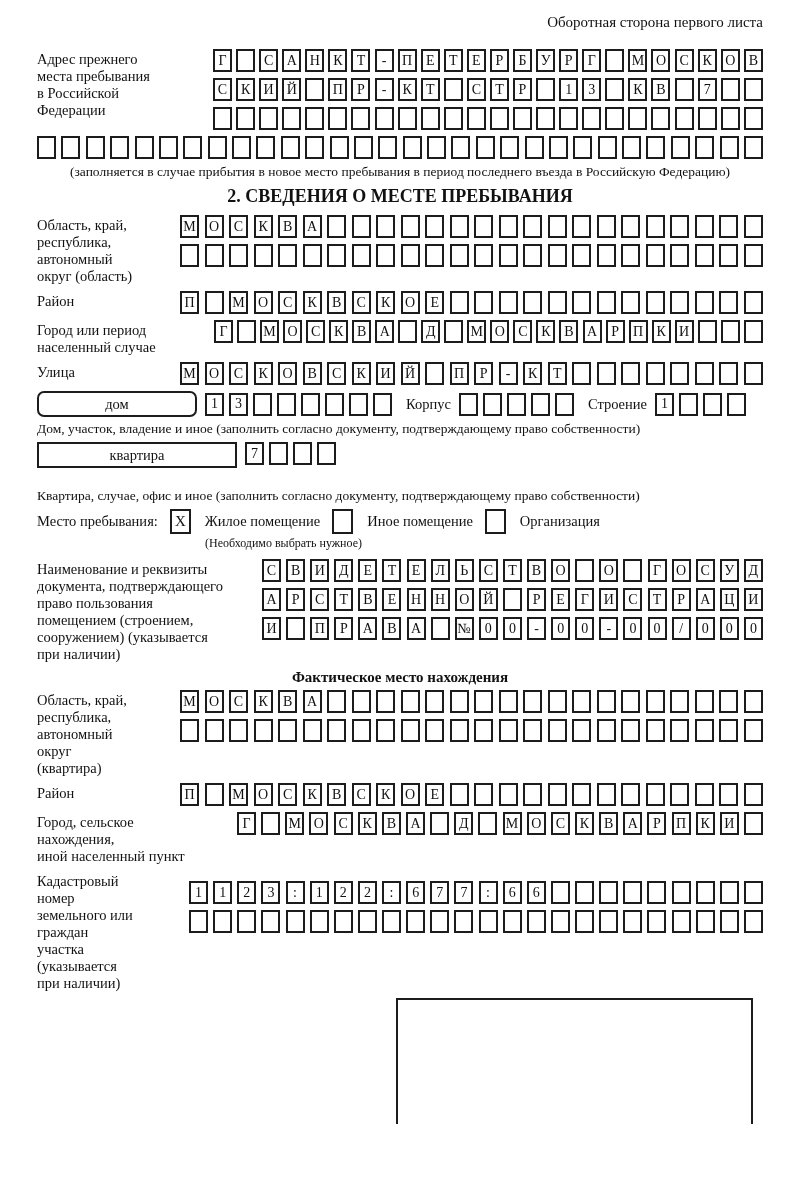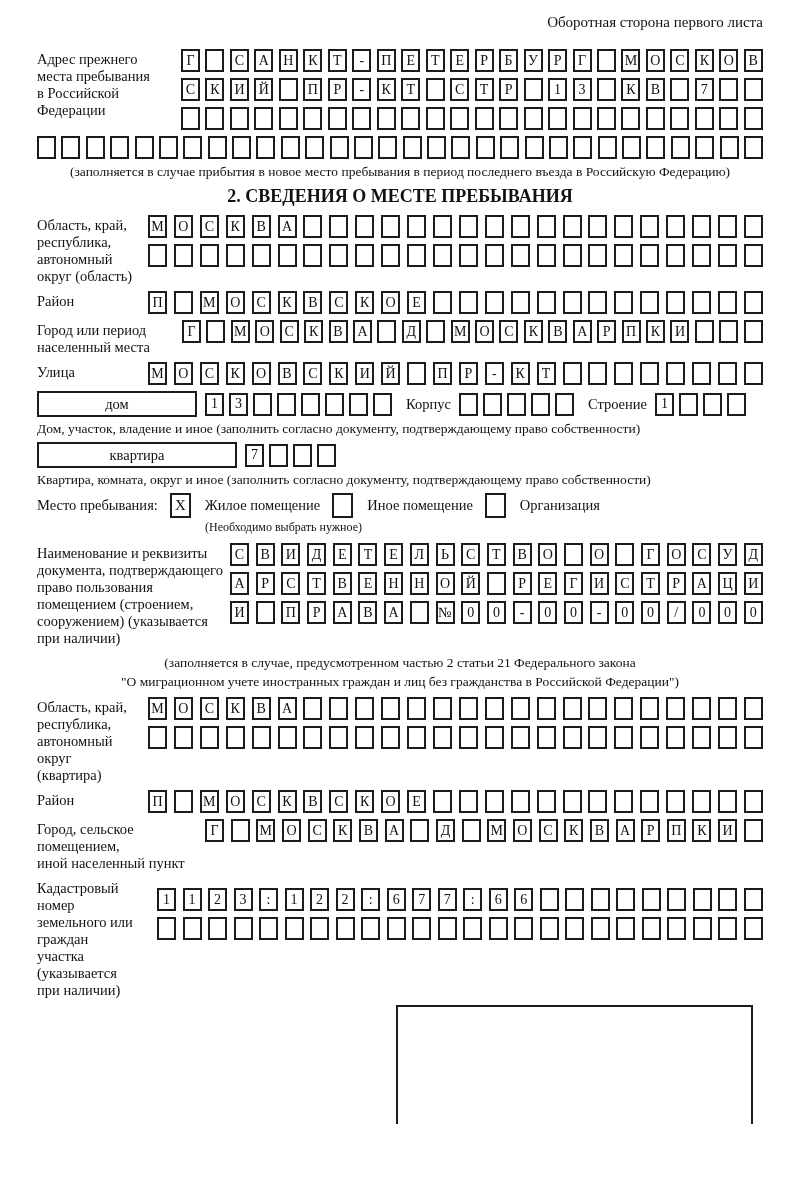--- a/index.html
+++ b/index.html
@@ -6,21 +6,21 @@
   html,body { background:#fff; }
   body {
     width:800px; height:1180px;
     font-family:"Liberation Serif", serif;
     color:#111;
   }
   .page { width:800px; height:1124px; padding:14px 37px 0 37px; overflow:hidden; }
 
   .page-note { text-align:right; font-size:15px; margin-bottom:18px; }
 
-  .block { display:flex; margin-bottom:6px; }
+  .block { display:flex; margin-bottom:6px;gap:32px; }
   .flabel { font-size:14.5px; line-height:17px; padding-top:2px; flex:0 0 auto; }
   .w144 { width:144px; } .w111 { width:111px; } .w145 { width:145px; }
   .w193 { width:193px; } .w168 { width:168px; } .w120 { width:120px; }
   .cellcol { flex:1 1 auto; display:flex; flex-direction:column; gap:6px; }
   .cellrow { display:flex; justify-content:space-between; }
   .cb {
     width:19px; height:23px; border:2px solid #1c1c1c;
     display:flex; align-items:center; justify-content:center;
     font-size:14px; line-height:1; background:#fff; flex:0 0 auto;
   }
@@ -31,26 +31,26 @@
   .cap-under { margin:5px 0 6px 0;text-align:center; }
 
   h2.sec { font-size:18px; font-weight:bold; text-align:center; margin:0 0 8px 0; }
   h3.sec { font-size:15px; font-weight:bold; text-align:center; margin:0 0 4px 0; }
 
   .domrow { display:flex; align-items:center; margin-bottom:4px; }
   .namedbox {
     height:26px; border:2px solid #1c1c1c; display:flex; align-items:center;
     justify-content:center; font-size:14.5px; flex:0 0 auto; background:#fff;
   }
-  .boxdom { width:160px; } .boxkv { width:200px; }
+  .boxdom { width:160px;border-radius:7px; } .boxkv { width:200px; }
   .seg { display:flex; gap:5px; margin-left:8px; }
   .inl { font-size:14.5px; margin-left:10px; }
   .seg + .inl { margin-left:14px; }
 
-  .kvrow { display:flex; align-items:center; margin-bottom:4px; }
+  .kvrow { display:flex; margin-bottom:20px; }
 
   .capline { font-size:13.5px; margin-bottom:5px; }
 
   .mestorow { display:flex; align-items:center; margin-bottom:2px; font-size:14.5px; }
   .chk {
     width:21px; height:25px; border:2px solid #1c1c1c; margin-left:12px;
     display:flex; align-items:center; justify-content:center; font-size:15px; background:#fff;
   }
   .chk + .inl { margin-left:14px; }
   .org-label { margin-left:24px; }
@@ -287,21 +287,21 @@
           <span class="cb"></span>
           <span class="cb"></span>
           <span class="cb"></span>
         </div>
     </div>
   </div>
 
   <div class="block">
     <div class="flabel w145">
       <div>Город или период</div>
-      <div>населенный места</div>
+      <div>населенный случае</div>
     </div>
     <div class="cellcol">
       <div class="cellrow">
           <span class="cb">Г</span>
           <span class="cb"></span>
           <span class="cb">М</span>
           <span class="cb">О</span>
           <span class="cb">С</span>
           <span class="cb">К</span>
           <span class="cb">В</span>
@@ -390,21 +390,21 @@
 
   <div class="kvrow">
     <div class="namedbox boxkv">квартира</div>
     <div class="seg">
         <span class="cb">7</span>
         <span class="cb"></span>
         <span class="cb"></span>
         <span class="cb"></span>
       </div>
   </div>
-  <div class="capline">Квартира, комната, округ и иное (заполнить согласно документу, подтверждающему право собственности)</div>
+  <div class="capline">Квартира, случае, офис и иное (заполнить согласно документу, подтверждающему право собственности)</div>
 
   <div class="mestorow">
     <span>Место пребывания:</span>
     <span class="chk">X</span>
     <span class="inl">Жилое помещение</span>
     <span class="chk"></span>
     <span class="inl">Иное помещение</span>
     <span class="chk"></span>
     <span class="inl org-label">Организация</span>
   </div>
@@ -485,24 +485,21 @@
           <span class="cb">0</span>
           <span class="cb">0</span>
           <span class="cb">/</span>
           <span class="cb">0</span>
           <span class="cb">0</span>
           <span class="cb">0</span>
         </div>
     </div>
   </div>
 
-  <div class="fact-cap">
-    <div>(заполняется в случае, предусмотренном частью 2 статьи 21 Федерального закона</div>
-    <div>"О миграционном учете иностранных граждан и лиц без гражданства в Российской Федерации")</div>
-  </div>
+  <h3 class="sec">Фактическое место нахождения</h3>
 
   <div class="block">
     <div class="flabel w111">
       <div>Область, край,</div>
       <div>республика,</div>
       <div>автономный округ</div>
       <div>(квартира)</div>
     </div>
     <div class="cellcol">
       <div class="cellrow">
@@ -587,21 +584,21 @@
           <span class="cb"></span>
           <span class="cb"></span>
           <span class="cb"></span>
           <span class="cb"></span>
         </div>
     </div>
   </div>
 
   <div class="block">
     <div class="flabel w168">
-      <div>Город, сельское помещением,</div>
+      <div>Город, сельское нахождения,</div>
       <div>иной населенный пункт</div>
     </div>
     <div class="cellcol">
       <div class="cellrow">
           <span class="cb">Г</span>
           <span class="cb"></span>
           <span class="cb">М</span>
           <span class="cb">О</span>
           <span class="cb">С</span>
           <span class="cb">К</span>

